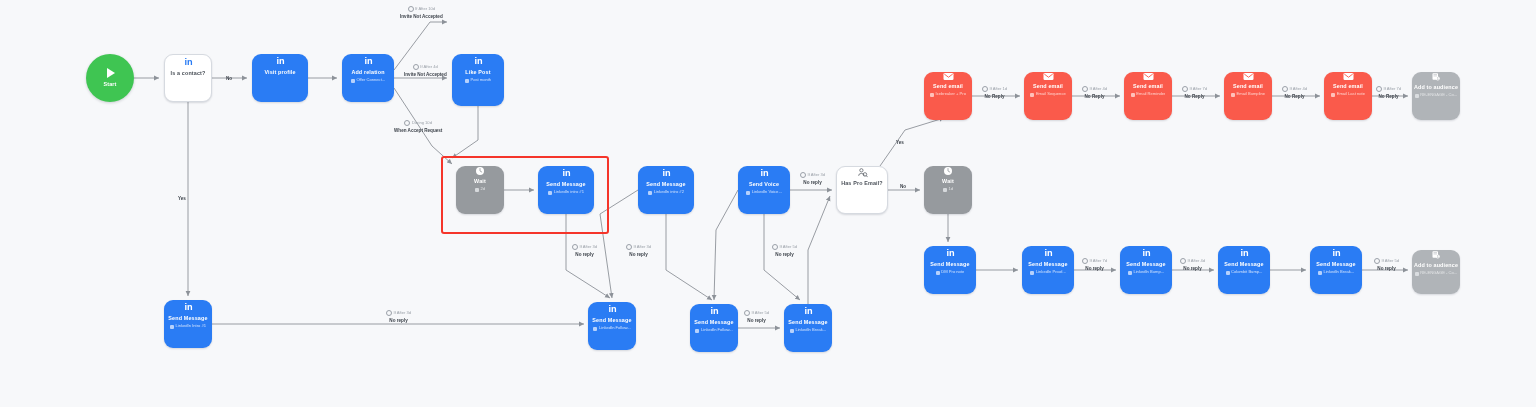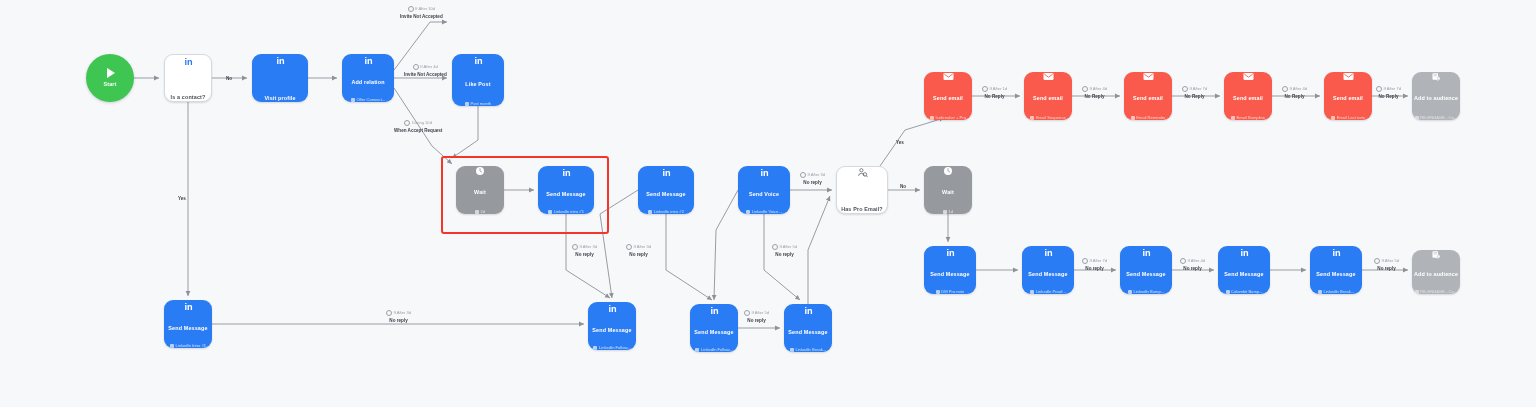--- a/index.html
+++ b/index.html
@@ -16,21 +16,21 @@
     background-size:16px 16px;
   }
   #edges{position:absolute;left:0;top:0;width:1536px;height:407px;}
 
   
   .node{
     position:absolute;
     border-radius:9px;
     box-sizing:border-box;
     display:flex;flex-direction:column;
-    align-items:center;justify-content:space-between;
+    align-items:center;justify-content:flex-start;
     color:#ffffff;
     overflow:hidden;
     box-shadow:0 1px 2px rgba(16,24,40,.14);
   }
   .n-li{background:#2a7cf4;}
   .n-mail{background:#fa5a4b;}
   .n-wait{background:#969a9e;}
   .n-end{background:#b0b4b8;}
   .n-cond{background:#ffffff;border:1px solid #d6dae0;color:#2a7cf4;}
 

